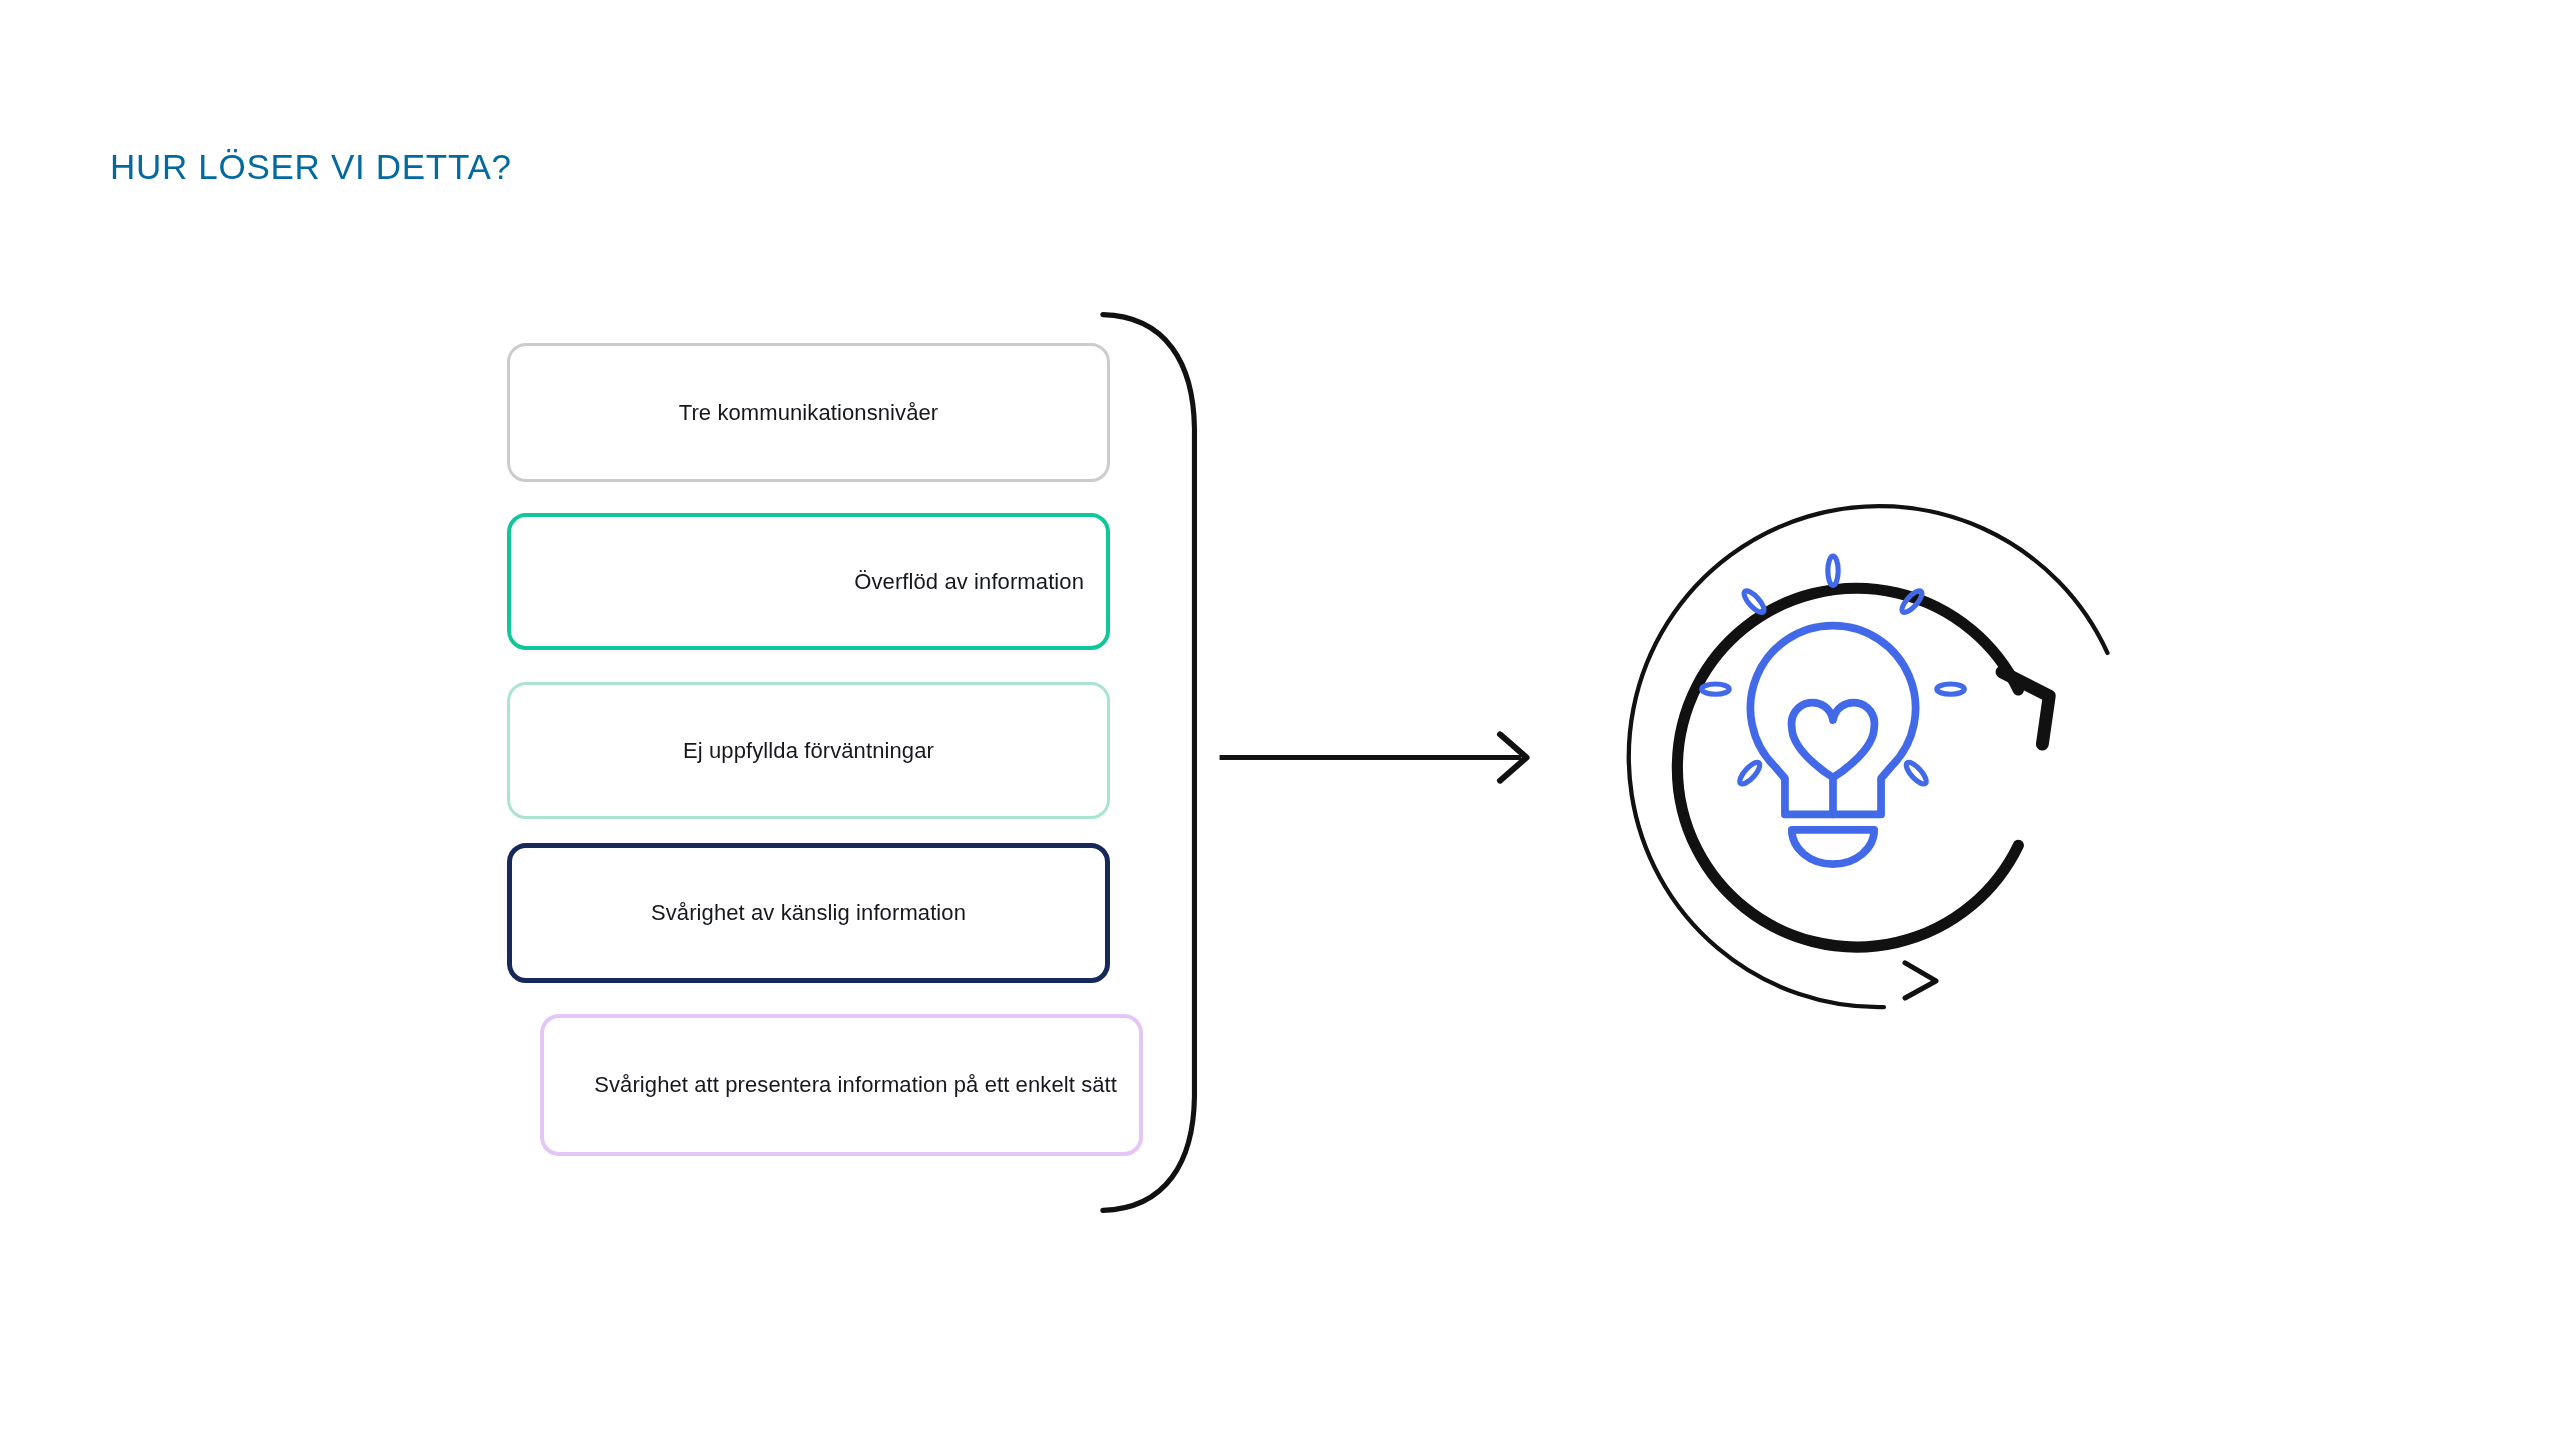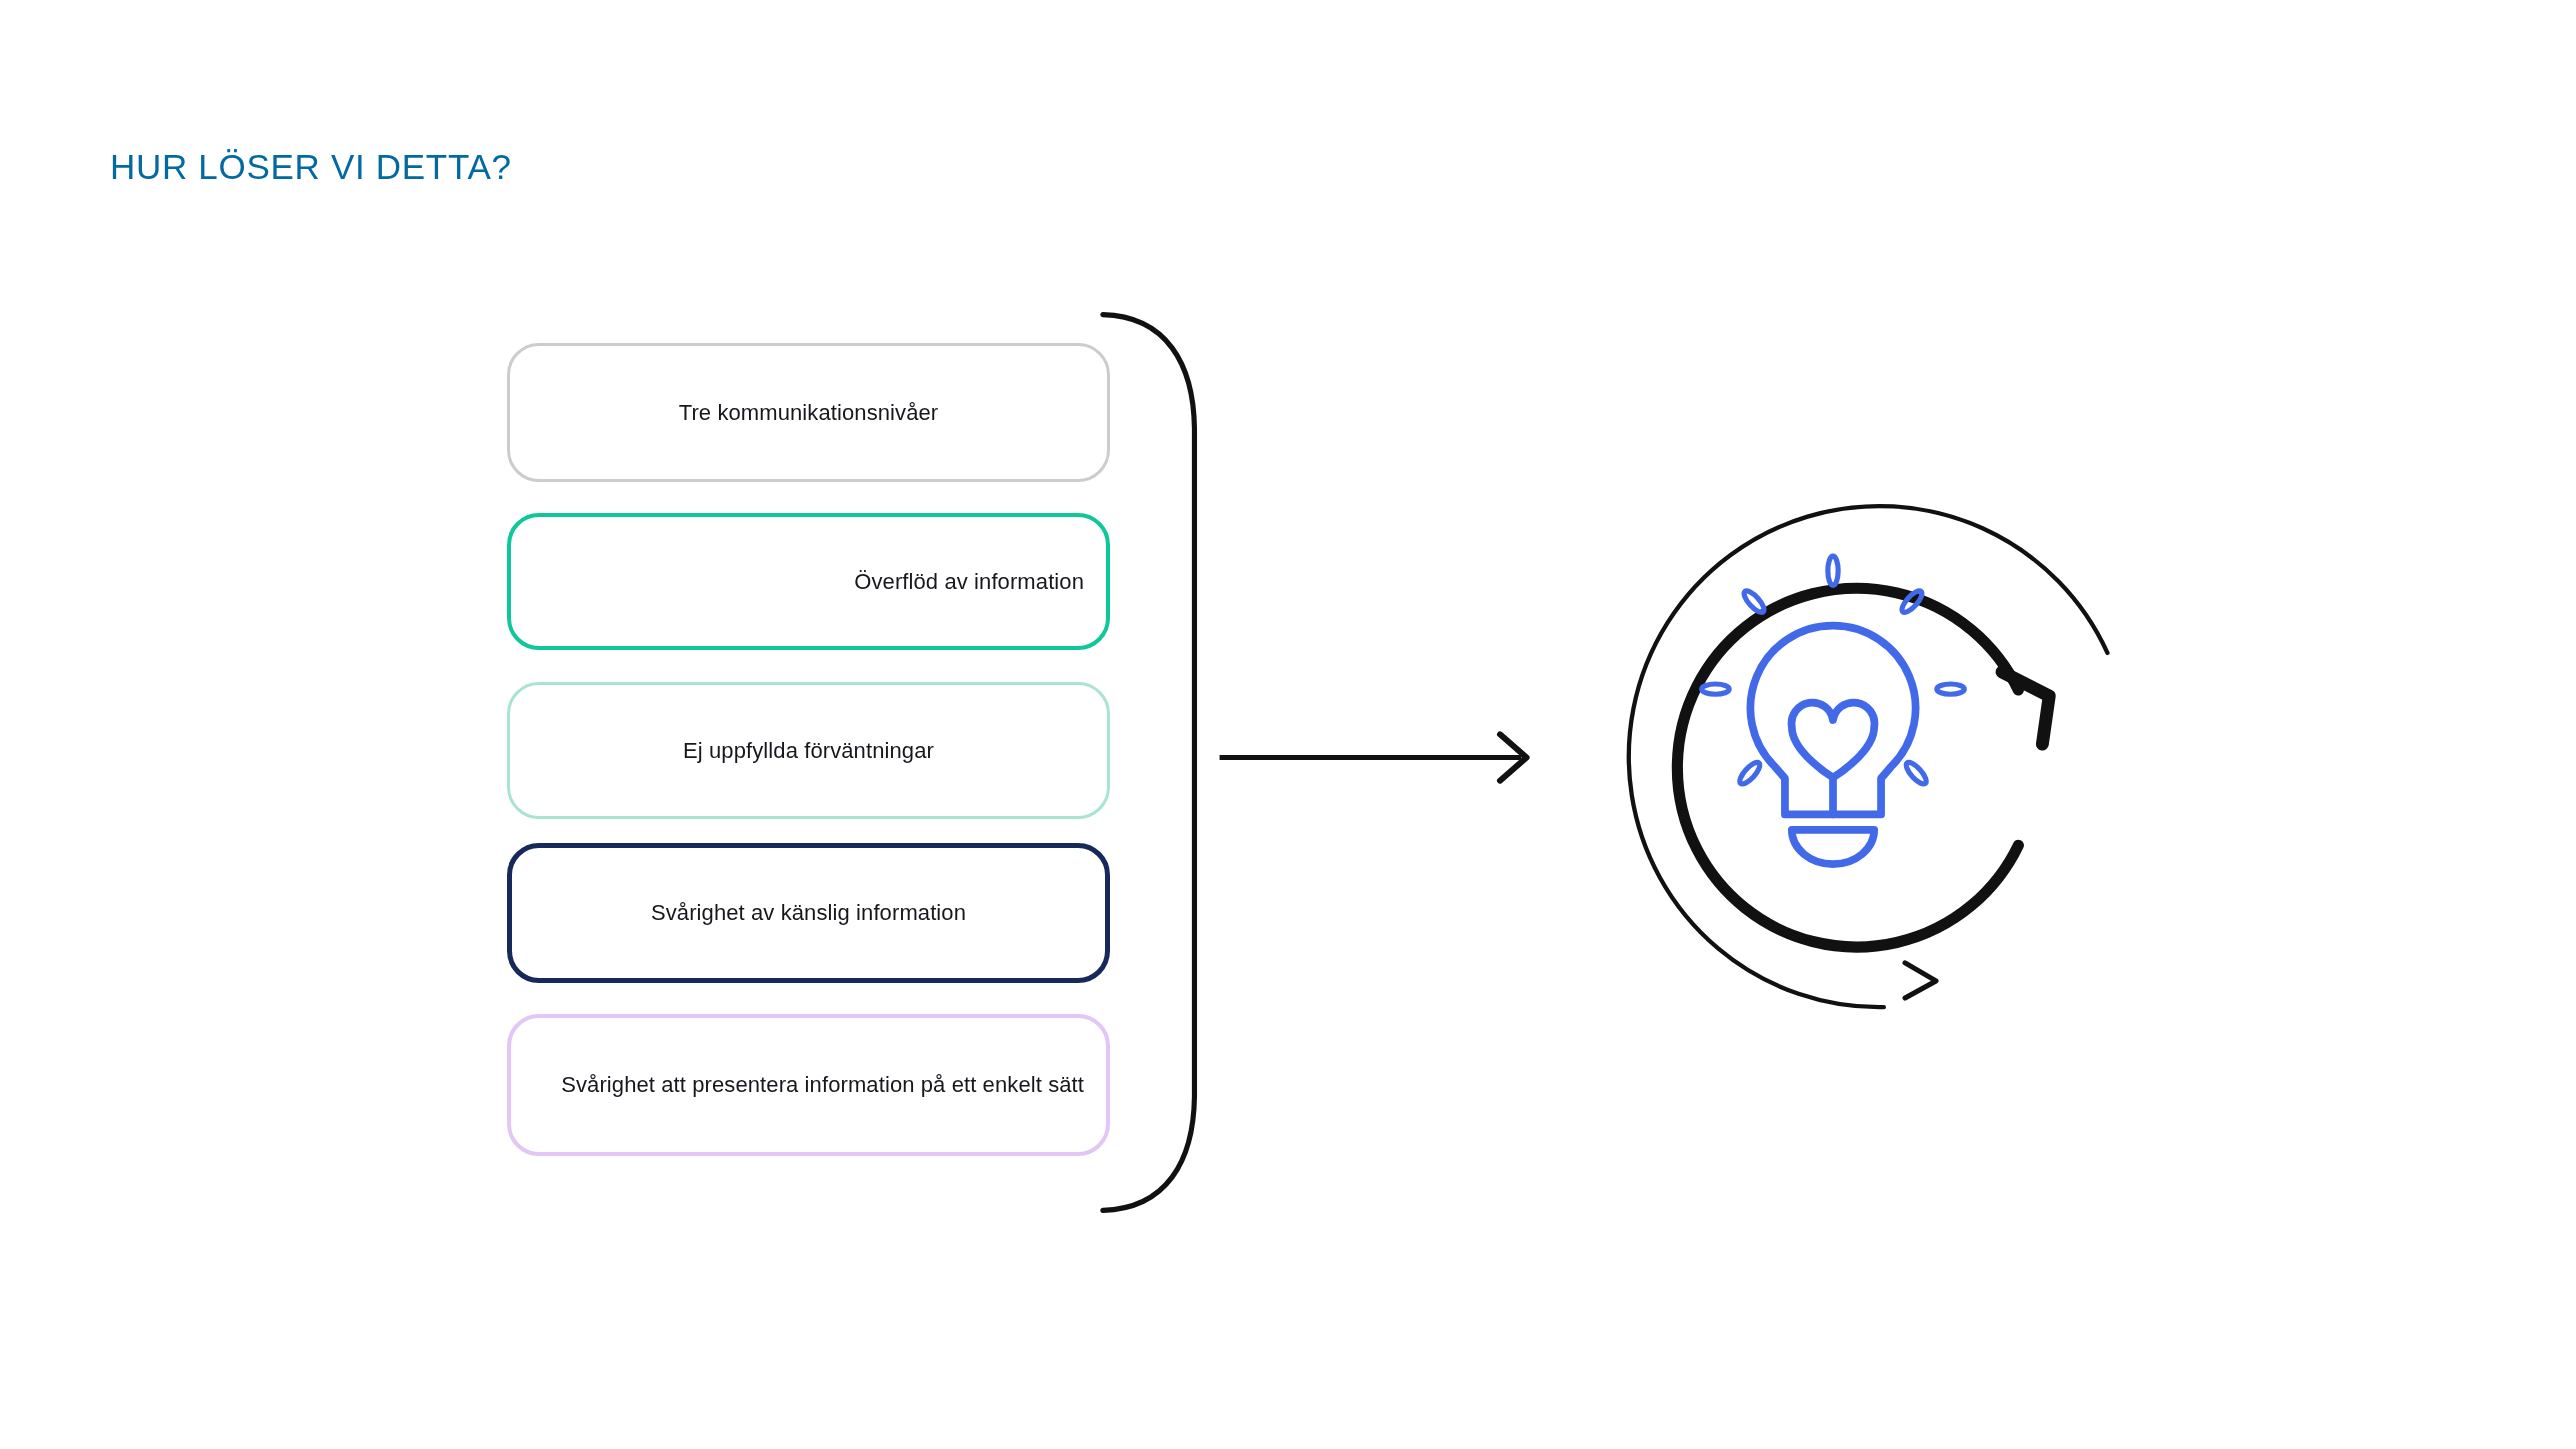--- a/index.html
+++ b/index.html
@@ -34,21 +34,21 @@
     position: absolute;
     left: 507px;
     top: 343px;
     width: 603px;
   }
   .issue-box {
     box-sizing: border-box;
     width: 603px;
     background: #ffffff;
     border-style: solid;
-    border-radius: 32px;
+    border-radius: 19px;
     display: flex;
     align-items: center;
     justify-content: center;
     text-align: center;
     color: #16181d;
     font-size: 22px;
     font-weight: 400;
     letter-spacing: 0.1px;
     line-height: 1.32;
     padding: 0 22px;
@@ -121,21 +121,21 @@
     </div>
   </div>
 
   <div class="issue-row r3">
     <div class="issue-box bw-thick" style="border-color:#16295A;">
       <span class="issue-label">Svårighet av känslig information</span>
     </div>
   </div>
 
   <div class="issue-row r4">
-    <div class="issue-box bw-med" style="border-color:#E3C6F5;">
+    <div class="issue-box bw-med" style="border-color:#E3C6F5;margin-left:33px;">
       <span class="issue-label">Svårighet att presentera information på ett enkelt sätt</span>
     </div>
   </div>
 
 </div>
 
 <div id="group-bracket">
   <svg width="137" height="927" viewBox="0 0 160 1080" fill="none" xmlns="http://www.w3.org/2000/svg">
     <path d="M22 17 C 96 19, 128 74, 129 150 L 129 930 C 128 1006, 96 1061, 22 1063" stroke="#111111" stroke-width="6" stroke-linecap="round" fill="none"></path>
   </svg>

